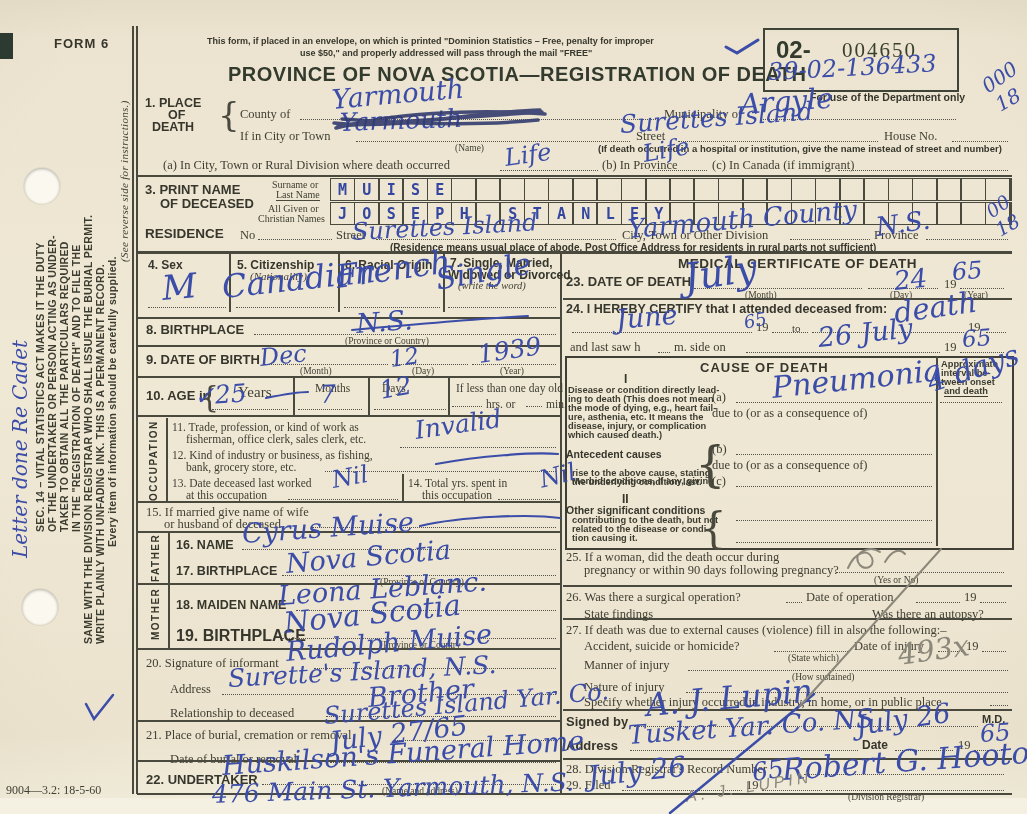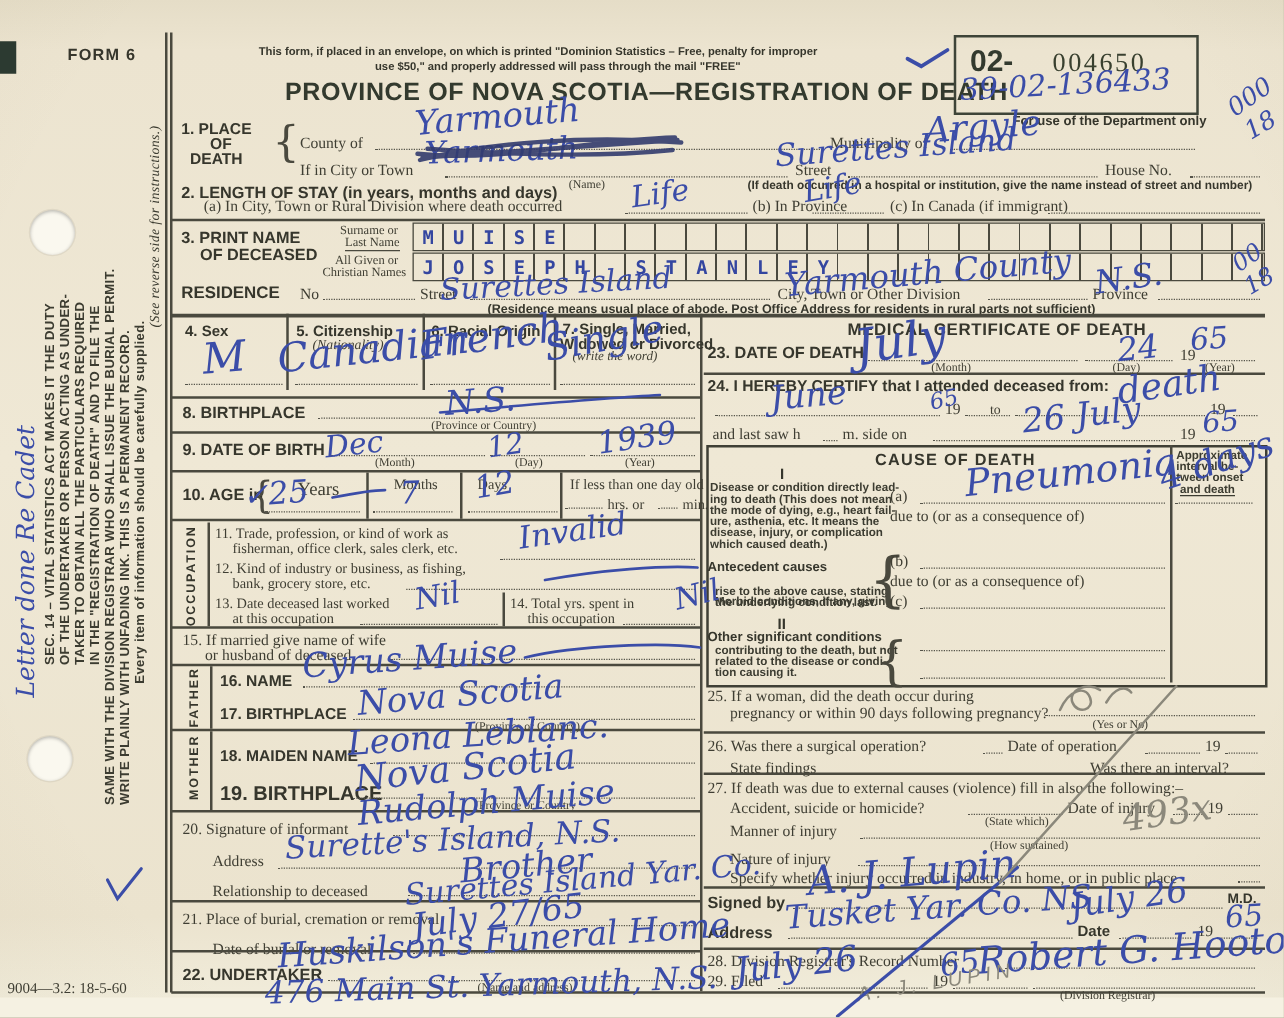--- a/index.html
+++ b/index.html
@@ -84,21 +84,20 @@
   <div class="d" style="left:760px;top:119px;width:196px"></div>
   <span class="t" style="left:240px;top:129px">If in City or Town</span>
   <div class="d" style="left:356px;top:141px;width:274px"></div>
   <span class="t c" style="left:455px;top:143px">(Name)</span>
   <span class="t" style="left:636px;top:129px">Street</span>
   <div class="d" style="left:678px;top:141px;width:200px"></div>
   <span class="t" style="left:884px;top:129px">House No.</span>
   <div class="d" style="left:952px;top:141px;width:56px"></div>
   <span class="t b" style="left:598px;top:143px;font-size:9.5px">(If death occurred in a hospital or institution, give the name instead of street and number)</span>
 
-  <span class="t b" style="left:145px;top:146px;font-size:13px">2. LENGTH OF STAY (in years, months and days)</span>
   <span class="t" style="left:163px;top:158px">(a) In City, Town or Rural Division where death occurred</span>
   <div class="d" style="left:500px;top:170px;width:98px"></div>
   <span class="t" style="left:602px;top:158px">(b) In Province</span>
   <div class="d" style="left:650px;top:170px;width:57px"></div>
   <span class="t" style="left:712px;top:158px">(c) In Canada (if immigrant)</span>
   <div class="d" style="left:838px;top:170px;width:170px"></div>
   <div class="r" style="left:137px;top:175px;width:875px;"></div>
 
   <span class="t b" style="left:145px;top:182px;font-size:13px">3. PRINT NAME</span>
   <span class="t b" style="left:160px;top:196px;font-size:13px">OF DECEASED</span>
@@ -300,21 +299,21 @@
   <div class="r" style="left:563px;top:585px;width:449px"></div>
 
   <span class="t" style="left:566px;top:590px">26. Was there a surgical operation?</span>
   <div class="d" style="left:786px;top:602px;width:16px"></div>
   <span class="t" style="left:806px;top:590px">Date of operation</span>
   <div class="d" style="left:916px;top:602px;width:44px"></div>
   <span class="t" style="left:964px;top:590px">19</span>
   <div class="d" style="left:980px;top:602px;width:26px"></div>
   <span class="t" style="left:584px;top:607px">State findings</span>
   <div class="d" style="left:672px;top:619px;width:196px"></div>
-  <span class="t" style="left:872px;top:607px">Was there an interval?</span>
+  <span class="t" style="left:872px;top:607px">Was there an autopsy?</span>
   <div class="d" style="left:992px;top:619px;width:16px"></div>
   <div class="r" style="left:563px;top:618px;width:449px"></div>
 
   <span class="t" style="left:566px;top:623px">27. If death was due to external causes (violence) fill in also the following:–</span>
   <span class="t" style="left:584px;top:639px">Accident, suicide or homicide?</span>
   <div class="d" style="left:774px;top:651px;width:76px"></div>
   <span class="t c" style="left:788px;top:653px">(State which)</span>
   <span class="t" style="left:854px;top:639px">Date of injury</span>
   <div class="d" style="left:938px;top:651px;width:24px"></div>
   <span class="t" style="left:966px;top:639px">19</span>

